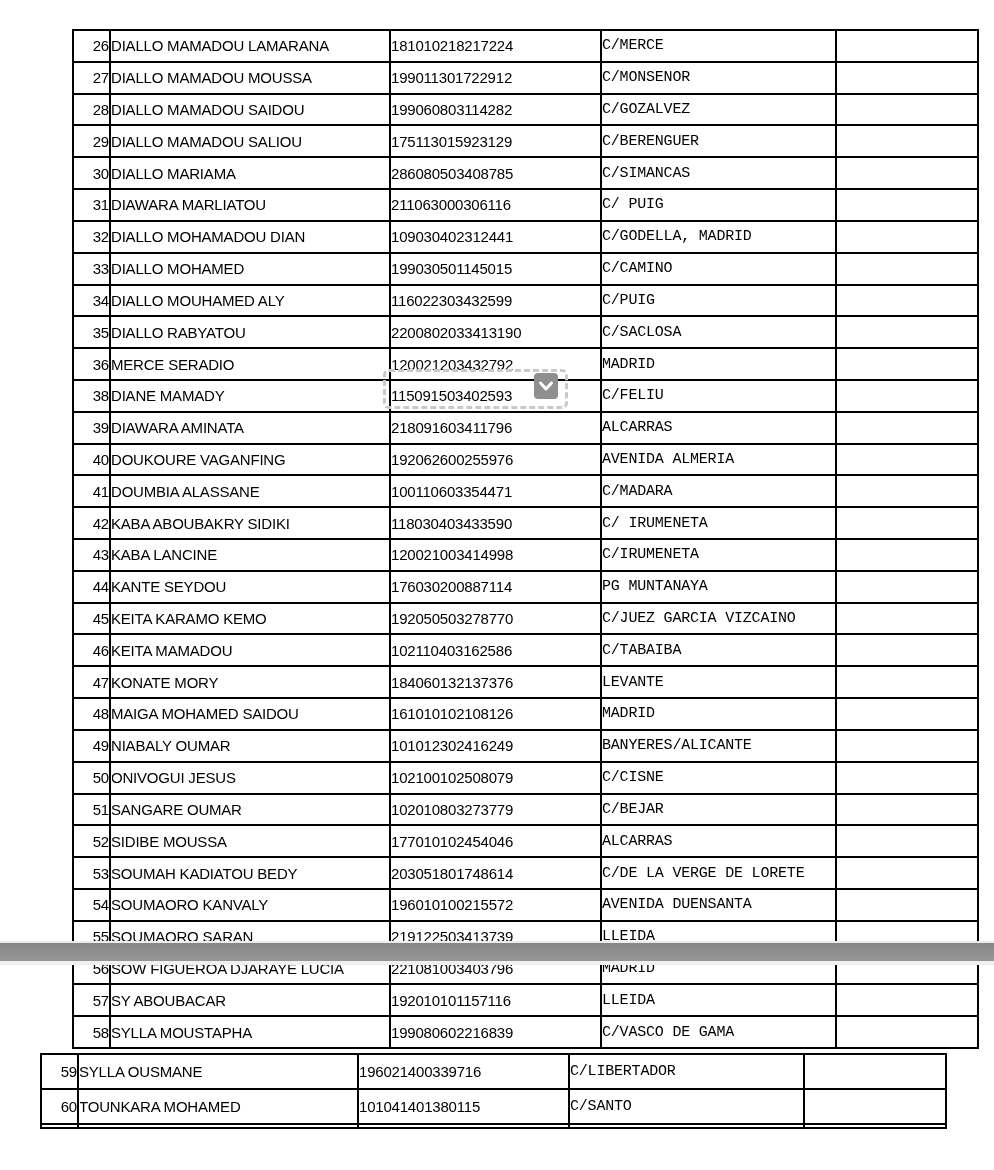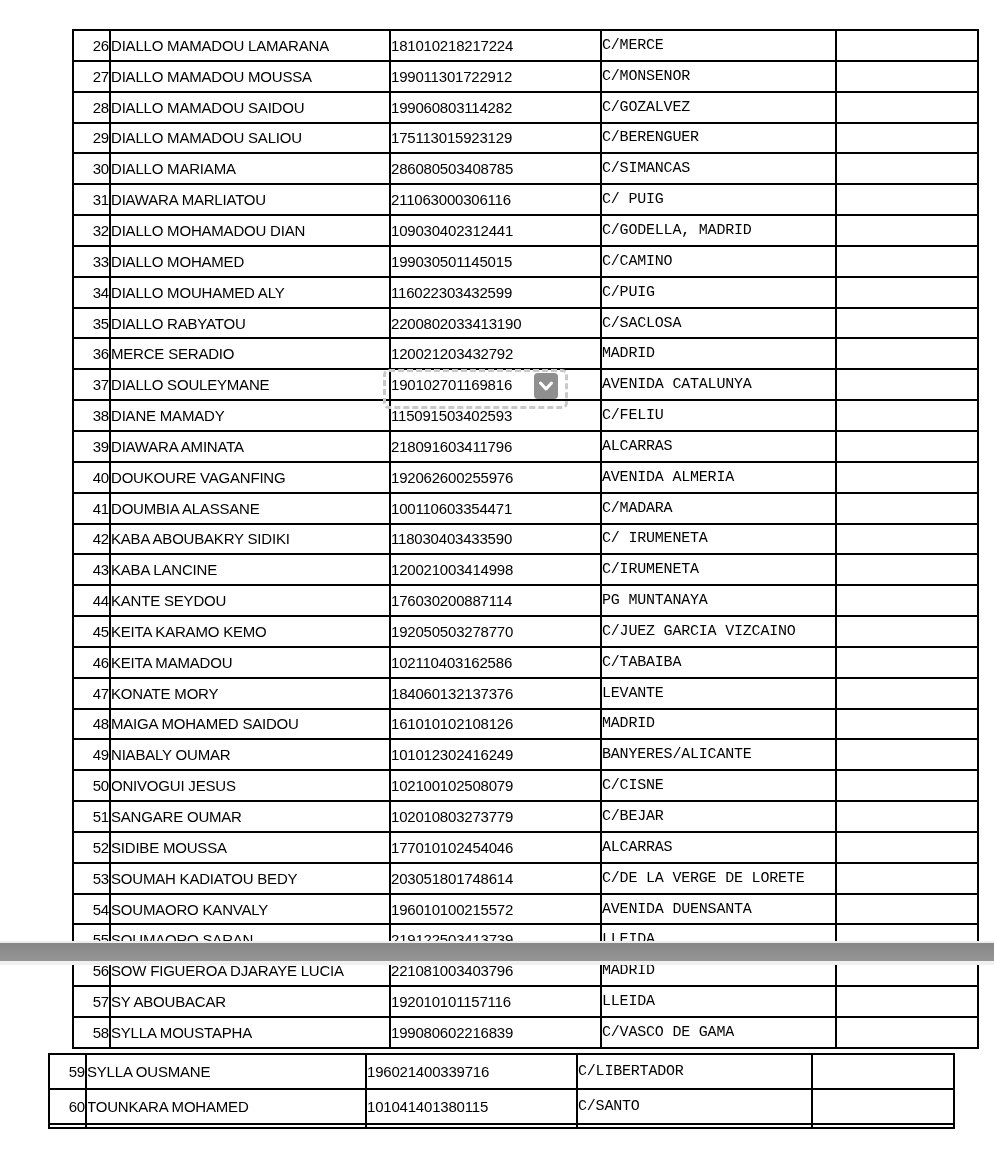--- a/index.html
+++ b/index.html
@@ -166,27 +166,20 @@
           <td class="c4"></td>
         </tr>
         <tr>
           <td class="c0">36</td>
           <td class="c1">MERCE SERADIO</td>
           <td class="c2">120021203432792</td>
           <td class="c3">MADRID</td>
           <td class="c4"></td>
         </tr>
         <tr>
-          <td class="c0">37</td>
-          <td class="c1">DIALLO SOULEYMANE</td>
-          <td class="c2">190102701169816</td>
-          <td class="c3">AVENIDA CATALUNYA</td>
-          <td class="c4"></td>
-        </tr>
-        <tr>
           <td class="c0">38</td>
           <td class="c1">DIANE MAMADY</td>
           <td class="c2">115091503402593</td>
           <td class="c3">C/FELIU</td>
           <td class="c4"></td>
         </tr>
         <tr>
           <td class="c0">39</td>
           <td class="c1">DIAWARA AMINATA</td>
           <td class="c2">218091603411796</td>
@@ -333,21 +326,21 @@
   <div class="cc-btn">
     <svg width="22" height="22" viewBox="0 0 22 22">
       <path d="M5.5 8 L11 14 L16.5 8" fill="none" stroke="#ffffff" stroke-width="3" stroke-linecap="round" stroke-linejoin="round"></path>
     </svg>
   </div>
 
   <div class="pb-strip-top"></div>
   <div class="pb-bar"></div>
   <div class="pb-strip-bottom"></div>
 
-  <table class="data-table" style="left:48px; top:1053px; width:905px; height:76px;" data-table="page2_table">
+  <table class="data-table" style="left:40px; top:1053px; width:905px; height:76px;" data-table="page2_table">
     <colgroup>
       <col style="width:37px">
       <col style="width:280px">
       <col style="width:211px">
       <col style="width:235px">
       <col style="width:142px">
     </colgroup>
     <tbody>
         <tr>
           <td class="c0">59</td>

